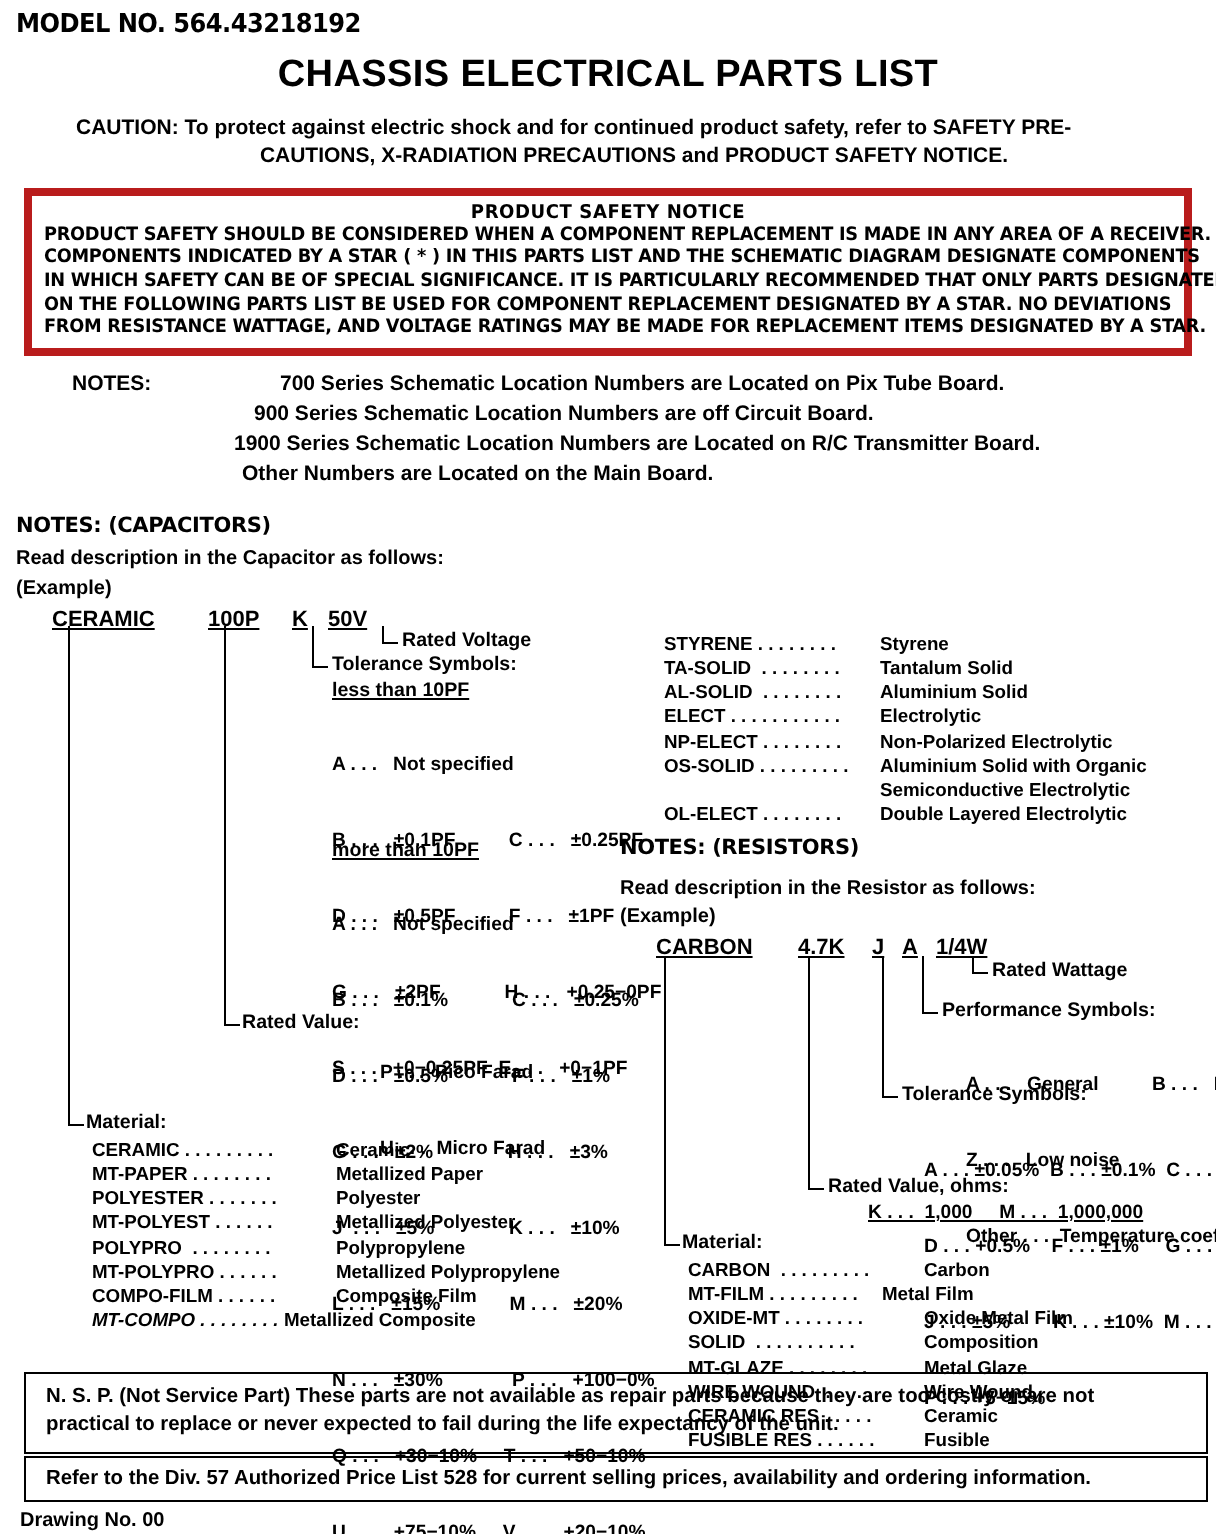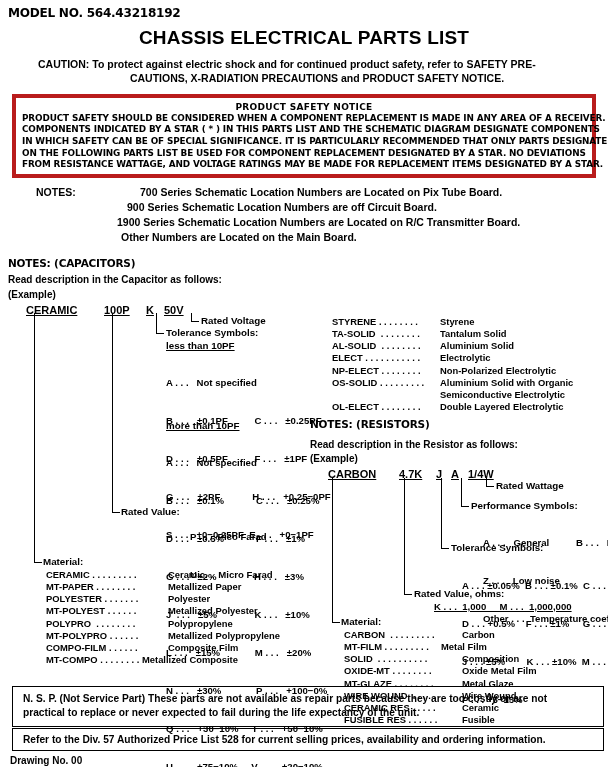--- a/index.html
+++ b/index.html
@@ -302,21 +302,21 @@
       <div class="lbl-line" style="position:absolute; left:35px; top:299px;">Material:</div>
 
       <div style="position:absolute; left:38px; top:312px;">
         <div class="tiny-list" style="display:flex;"><span style="display:inline-block;width:122px;">CERAMIC . . . . . . . . .</span><span>Ceramic</span></div>
         <div class="tiny-list" style="display:flex;"><span style="display:inline-block;width:122px;">MT-PAPER . . . . . . . .</span><span>Metallized Paper</span></div>
         <div class="tiny-list" style="display:flex;"><span style="display:inline-block;width:122px;">POLYESTER . . . . . . .</span><span>Polyester</span></div>
         <div class="tiny-list" style="display:flex;"><span style="display:inline-block;width:122px;">MT-POLYEST . . . . . .</span><span>Metallized Polyester</span></div>
         <div class="tiny-list" style="display:flex;"><span style="display:inline-block;width:122px;">POLYPRO  . . . . . . . .</span><span>Polypropylene</span></div>
         <div class="tiny-list" style="display:flex;"><span style="display:inline-block;width:122px;">MT-POLYPRO . . . . . .</span><span>Metallized Polypropylene</span></div>
         <div class="tiny-list" style="display:flex;"><span style="display:inline-block;width:122px;">COMPO-FILM . . . . . .</span><span>Composite Film</span></div>
-        <div class="tiny-list" style="display:flex;"><span style="display:inline-block;width:96px;">MT-COMPO . . . . . . . .</span><span>Metallized Composite</span></div>
+        <div class="tiny-list" style="display:flex;"><span style="display:inline-block;width:96px;font-style:italic;">MT-COMPO . . . . . . . .</span><span>Metallized Composite</span></div>
       </div>
 
     </div>
 
     <div class="col-r rel">
 
       <div style="position:absolute; left:22px; top:0;">
         <div class="tiny-list" style="display:flex;"><span style="display:inline-block;width:108px;">STYRENE . . . . . . . .</span><span>Styrene</span></div>
         <div class="tiny-list" style="display:flex;"><span style="display:inline-block;width:108px;">TA-SOLID  . . . . . . . .</span><span>Tantalum Solid</span></div>
         <div class="tiny-list" style="display:flex;"><span style="display:inline-block;width:108px;">AL-SOLID  . . . . . . . .</span><span>Aluminium Solid</span></div>
@@ -370,22 +370,22 @@
       </div>
 
       <div class="lbl-line" style="position:absolute; left:104px; top:272px;">Rated Value, ohms:</div>
       <div class="mono-list" style="position:absolute; left:124px; top:285px;text-decoration:underline;">K . . .  1,000     M . . .  1,000,000</div>
 
       <div class="lbl-line" style="position:absolute; left:31px; top:300px;">Material:</div>
 
       <div style="position:absolute; left:34px; top:313px;">
         <div class="tiny-list" style="display:flex;"><span style="display:inline-block;width:118px;">CARBON  . . . . . . . . .</span><span>Carbon</span></div>
         <div class="tiny-list" style="display:flex;"><span style="display:inline-block;width:97px;">MT-FILM . . . . . . . . .</span><span>Metal Film</span></div>
+        <div class="tiny-list" style="display:flex;"><span style="display:inline-block;width:118px;">OXIDE-MT . . . . . . . .</span><span>Oxide Metal Film</span></div>
         <div class="tiny-list" style="display:flex;"><span style="display:inline-block;width:118px;">SOLID  . . . . . . . . . .</span><span>Composition</span></div>
-        <div class="tiny-list" style="display:flex;"><span style="display:inline-block;width:118px;">OXIDE-MT . . . . . . . .</span><span>Oxide Metal Film</span></div>
         <div class="tiny-list" style="display:flex;"><span style="display:inline-block;width:118px;">MT-GLAZE . . . . . . . .</span><span>Metal Glaze</span></div>
         <div class="tiny-list" style="display:flex;"><span style="display:inline-block;width:118px;">WIRE WOUND  . . . . .</span><span>Wire Wound</span></div>
         <div class="tiny-list" style="display:flex;"><span style="display:inline-block;width:118px;">CERAMIC RES . . . . .</span><span>Ceramic</span></div>
         <div class="tiny-list" style="display:flex;"><span style="display:inline-block;width:118px;">FUSIBLE RES . . . . . .</span><span>Fusible</span></div>
       </div>
 
     </div>
   </div>
 
   <div class="nsp-box">

